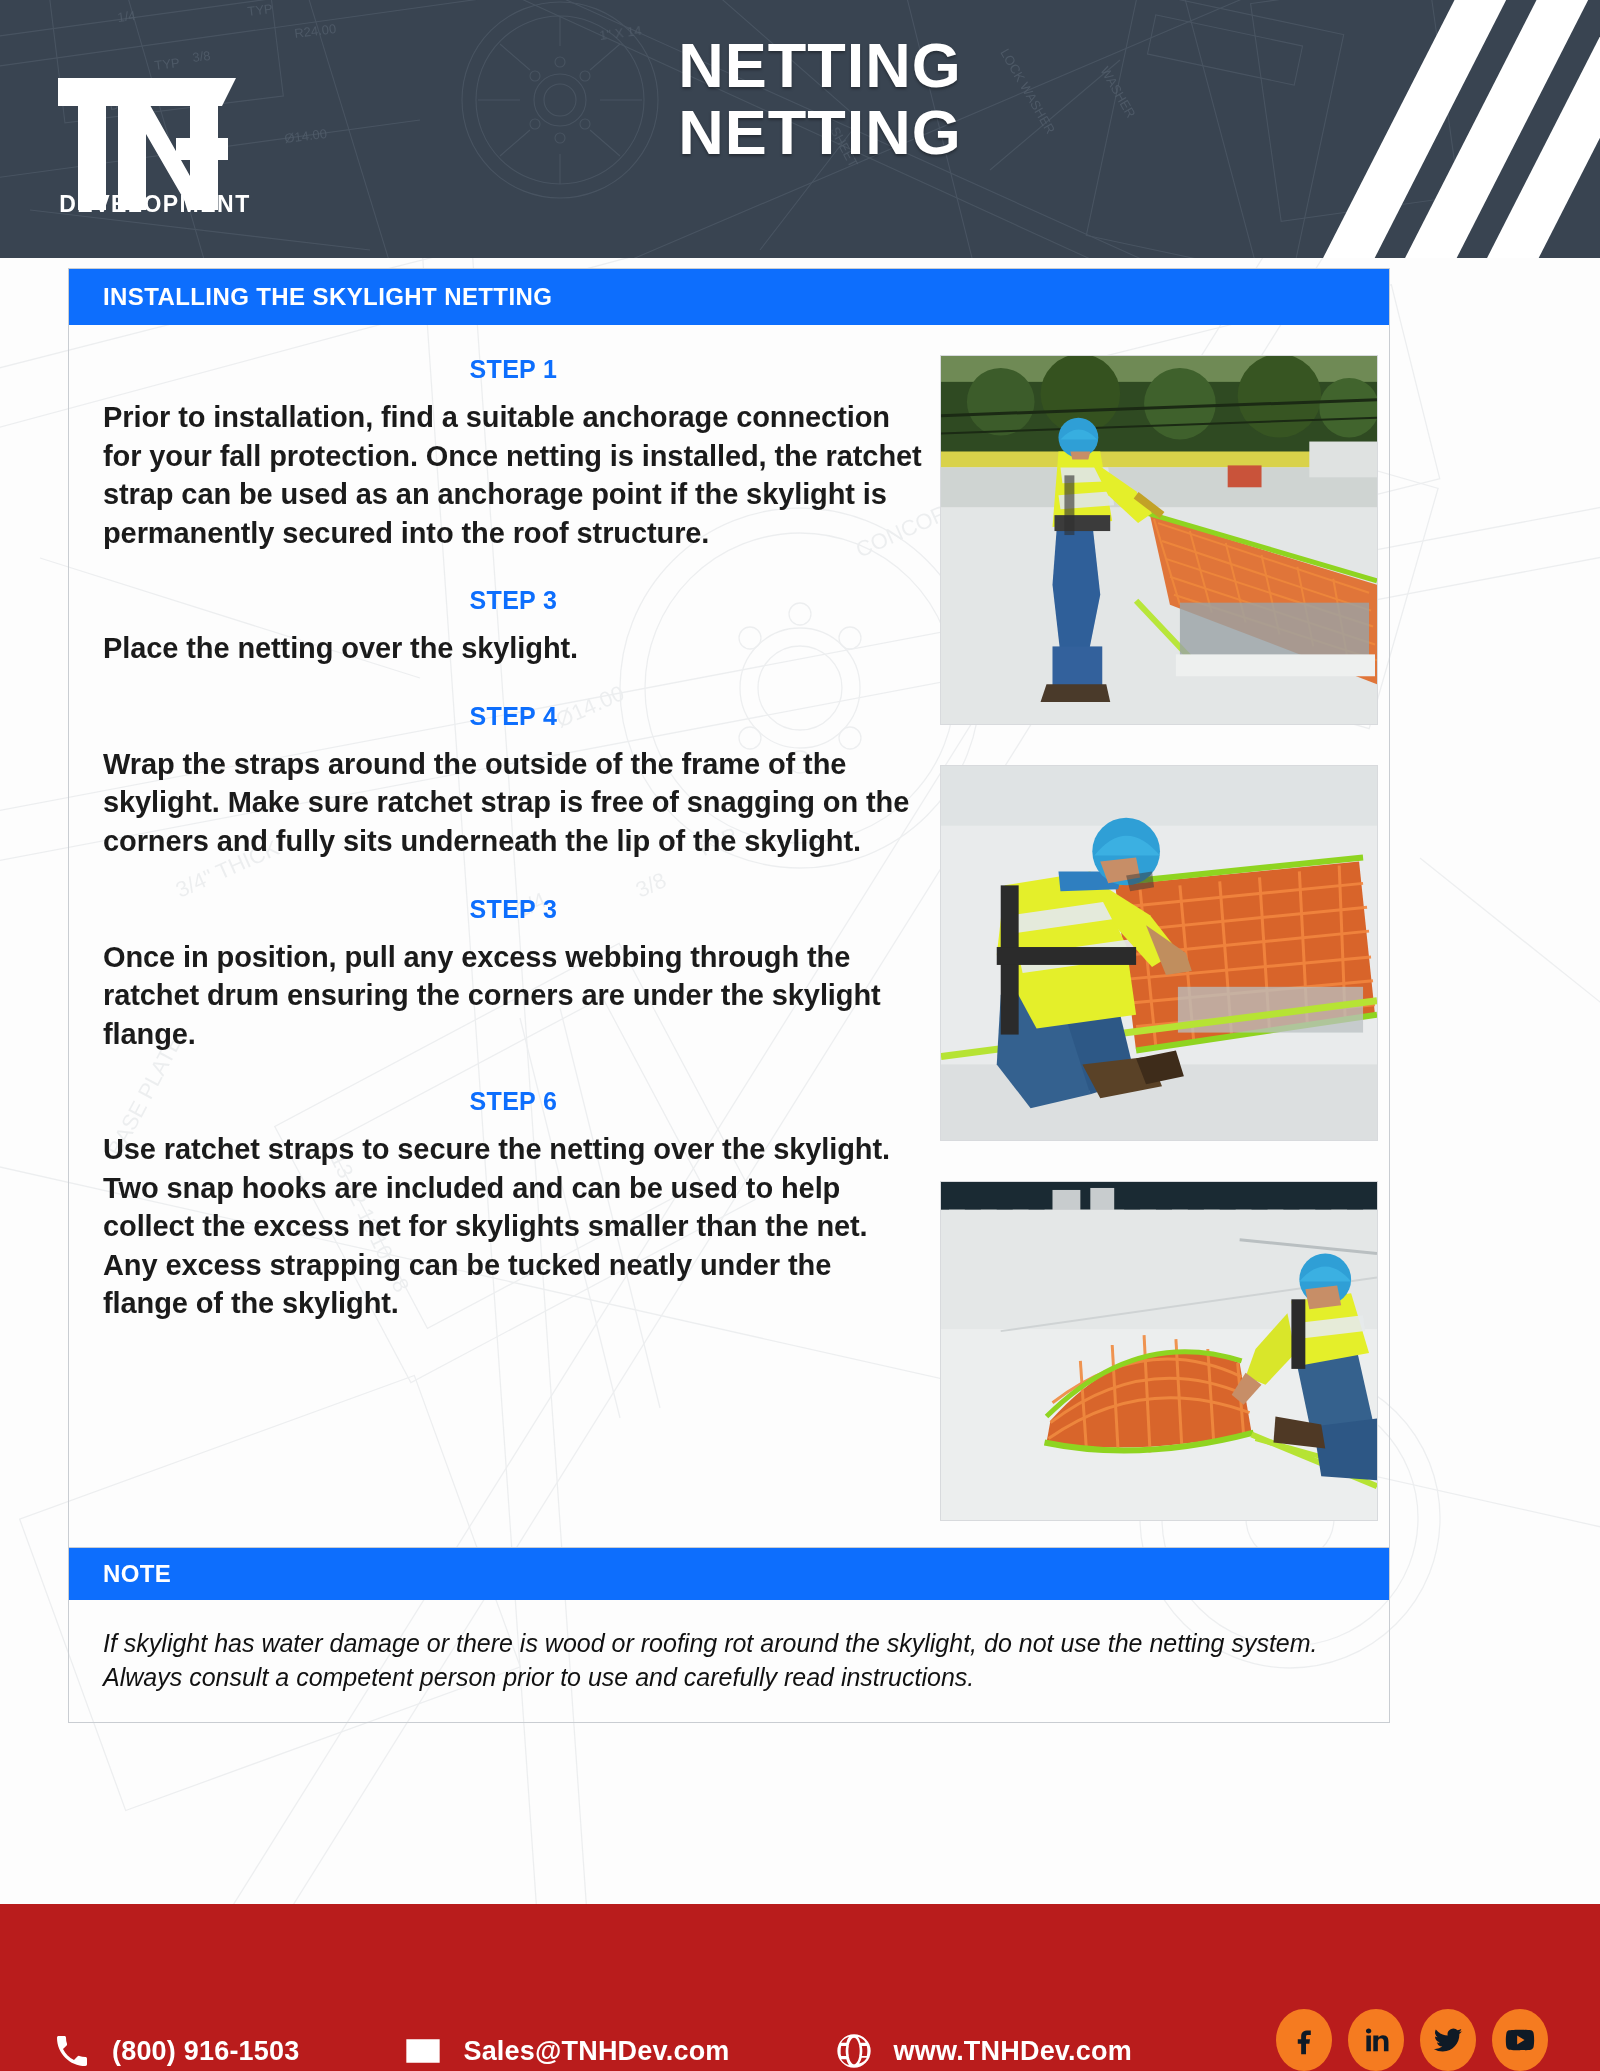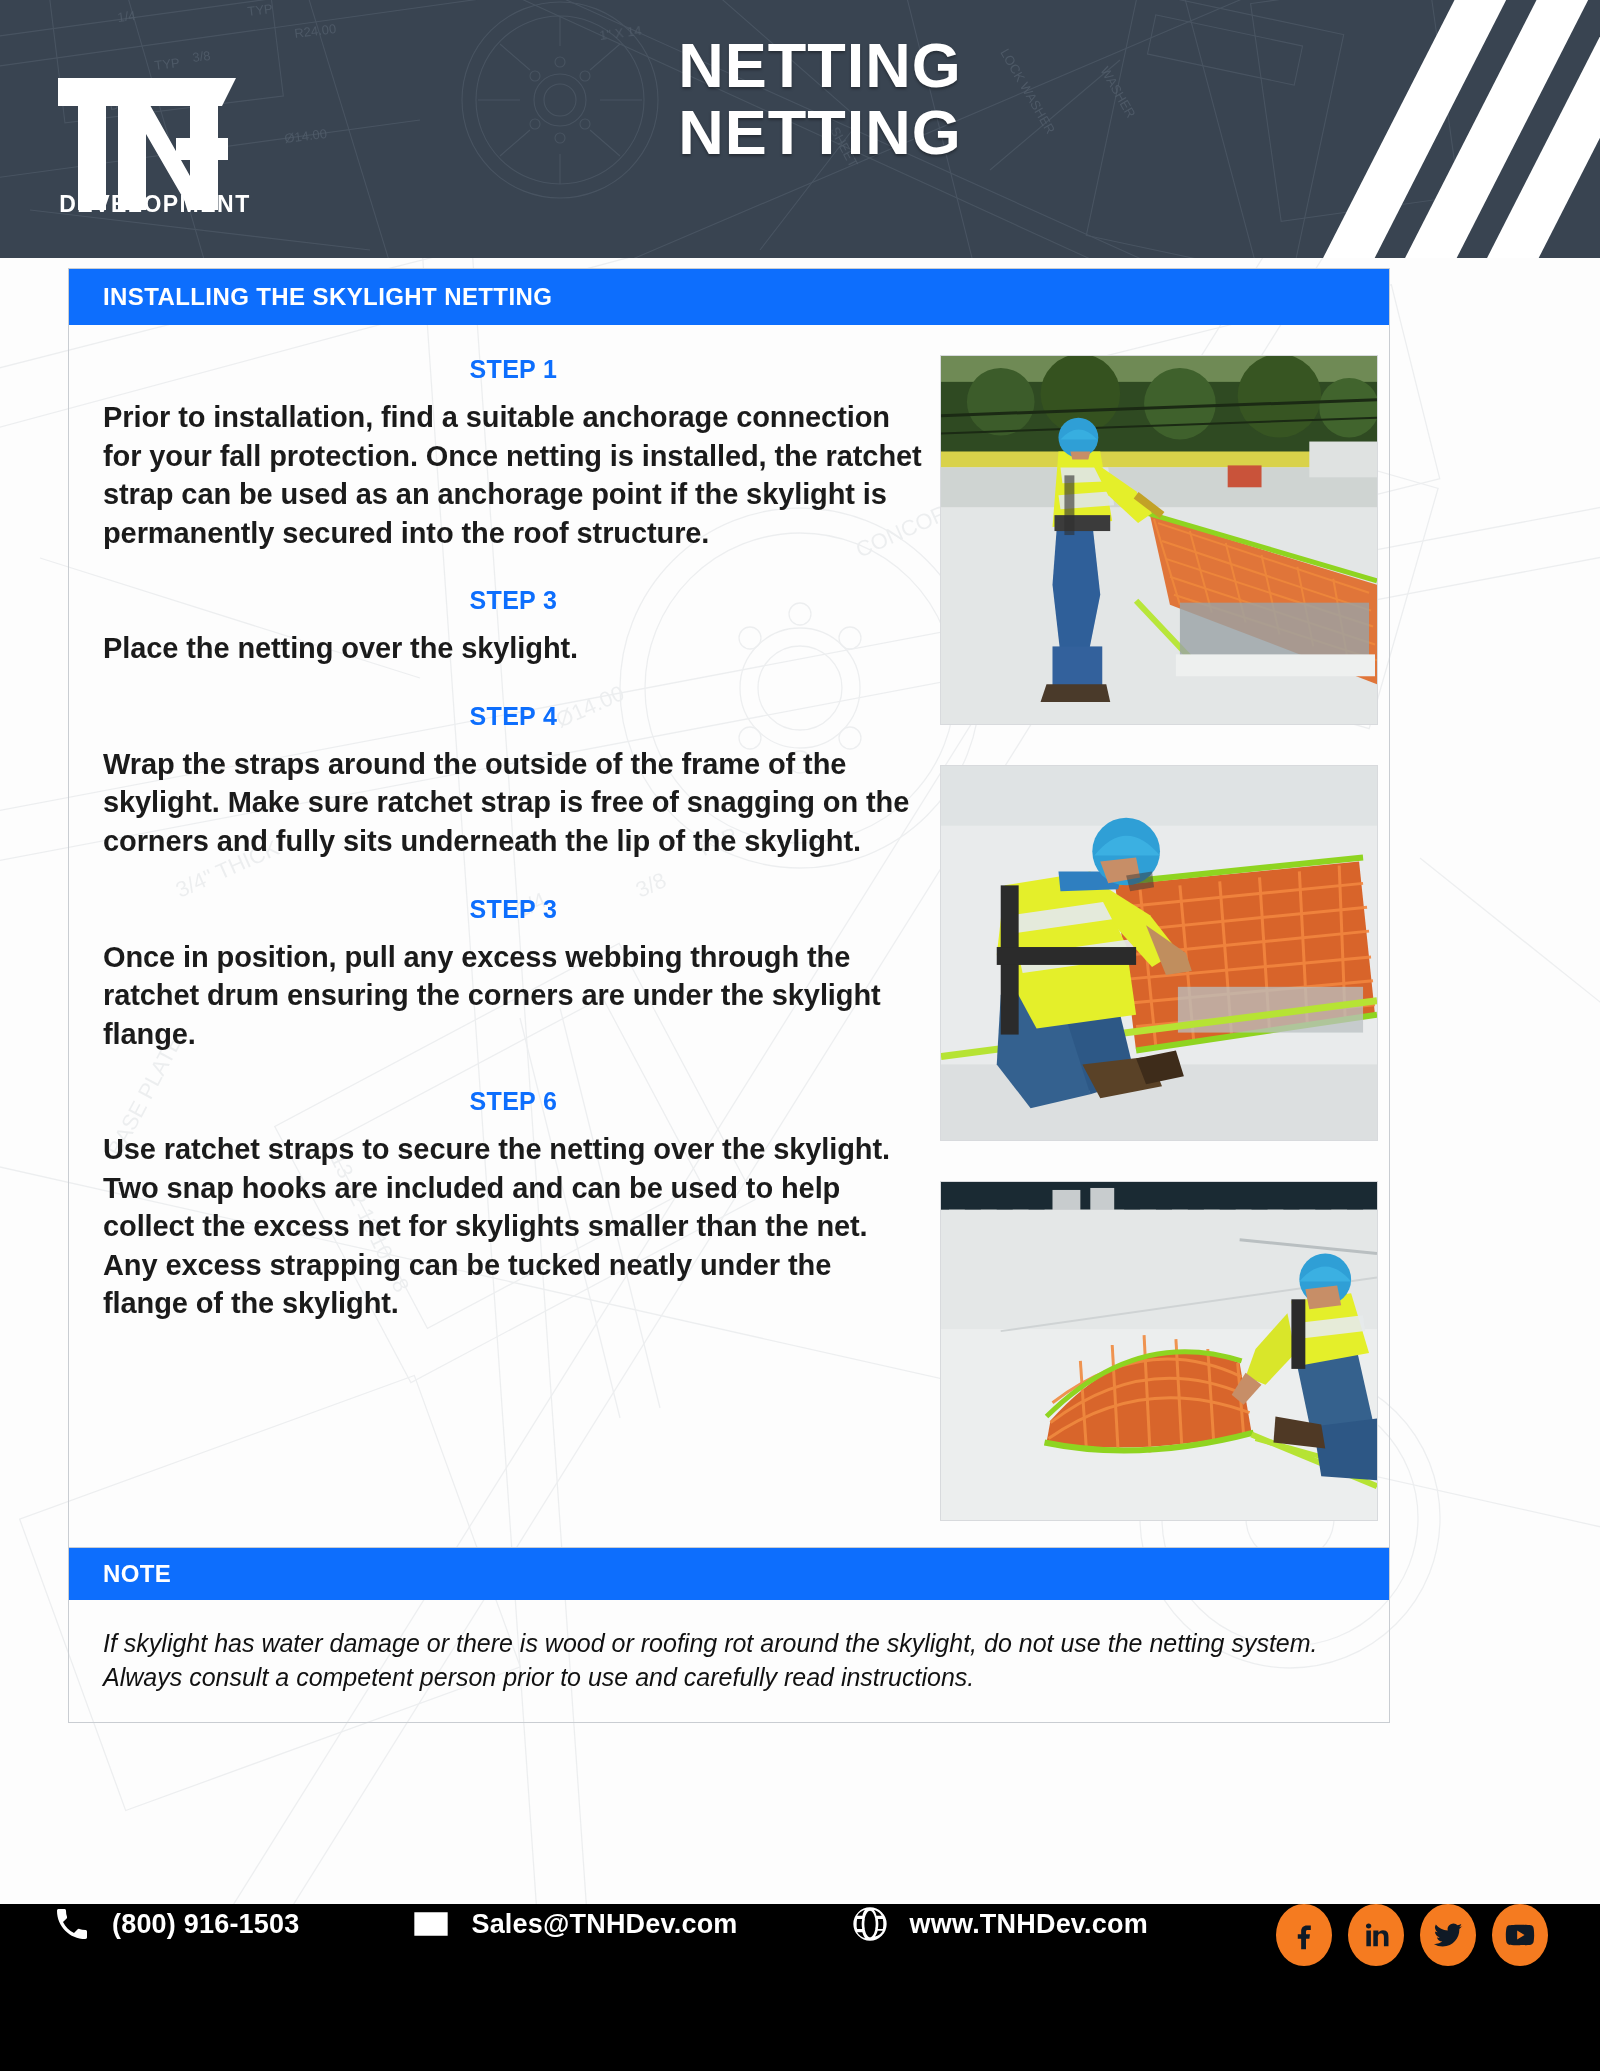--- a/index.html
+++ b/index.html
@@ -138,25 +138,25 @@
     padding:26px 34px 28px 34px;
     color:#111;
     font-size:25px;
     line-height:1.36;
     font-style:italic;
   }
 
   
   .footer {
     height:167px;
-    background:#000000;
+    background:#b91c1c;
     display:flex;
-    align-items:flex-start;
+    align-items:flex-end;
     padding:0 52px;
-    gap:16px;
+    gap:8px;
   }
   .contact {
     display:flex;
     align-items:center;
     gap:20px;
     color:#ffffff;
     font-size:27px;
     font-weight:bold;
     letter-spacing:.2px;
   }

